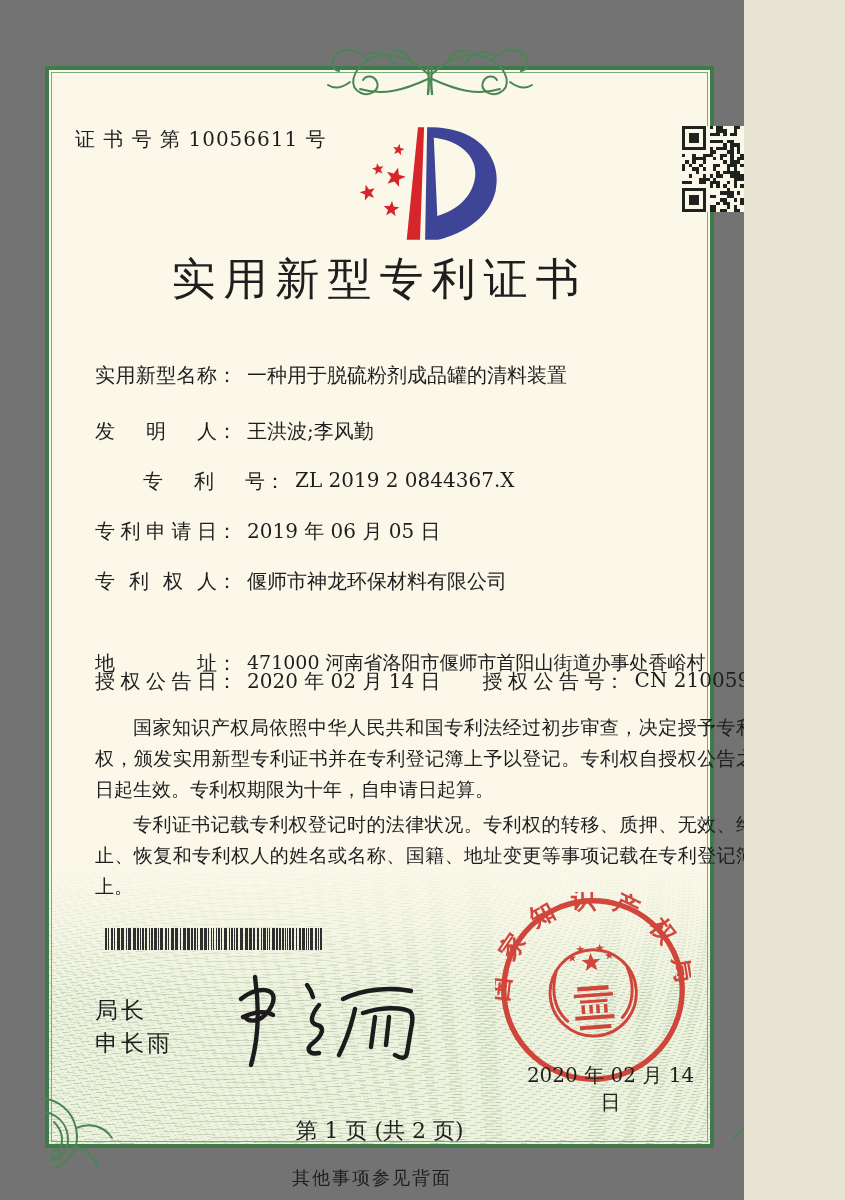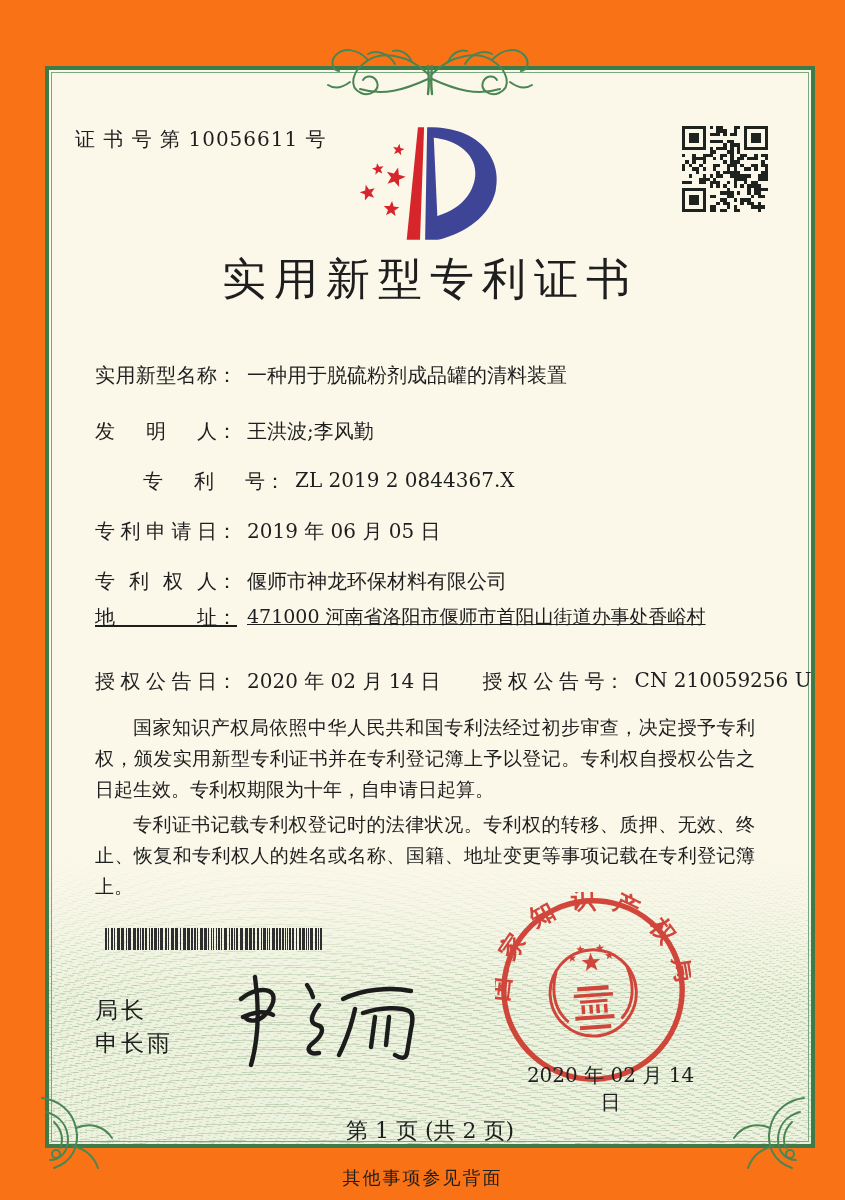--- a/index.html
+++ b/index.html
@@ -1,16 +1,16 @@
 <!DOCTYPE html>
 <html><head>
 <meta charset="utf-8">
 <style>
   html,body{margin:0;padding:0;background:#e8e4d4;}
-  .page{position:relative;width:845px;height:1200px;background:#f97316;overflow:hidden;
+  .page{position:relative;width:744px;height:1200px;background:#737373;overflow:hidden;
         font-family:"DejaVu Serif","Liberation Serif",serif;color:#1e1e1e;}
   .inner-bg{position:absolute;left:48px;top:69px;right:33px;bottom:55px;background:#fbf8ea;}
   
   .guilloche{position:absolute;left:48px;right:33px;top:855px;bottom:55px;
     background:
       repeating-radial-gradient(140% 120% at 30% -90%, rgba(118,156,110,.30) 0 1.1px, rgba(0,0,0,0) 1.1px 7px),
       repeating-radial-gradient(140% 120% at 75% 200%, rgba(118,156,110,.22) 0 1.1px, rgba(0,0,0,0) 1.1px 8px),
       #edf2de;}
   .guilloche:after{content:"";position:absolute;inset:0;
     background:linear-gradient(#fbf8ea 0,rgba(251,248,234,.65) 60px,rgba(251,248,234,0) 140px);}
@@ -421,21 +421,21 @@
   <div class="abs fieldrow" style="top:518px;">
     <span class="flabel">专利申请日</span>
       <span class="fcolon">：</span>
     <span class="fvalue">2019 年 06 月 05 日</span>
   </div>
   <div class="abs fieldrow" style="top:568px;">
     <span class="flabel">专利权人</span>
       <span class="fcolon">：</span>
     <span class="fvalue">偃师市神龙环保材料有限公司</span>
   </div>
-  <div class="abs fieldrow" style="top:604px;text-decoration:underline;">
+  <div class="abs fieldrow" style="top:650px;">
     <span class="flabel">地址</span>
       <span class="fcolon">：</span>
     <span class="fvalue small">471000 河南省洛阳市偃师市首阳山街道办事处香峪村</span>
   </div>
   <div class="abs fieldrow" style="top:668px;">
     <span class="flabel">授权公告日</span>
       <span class="fcolon">：</span>
     <span class="fvalue">2020 年 02 月 14 日</span>
     <span class="grant2">
       <span class="flabel">授权公告号</span>

